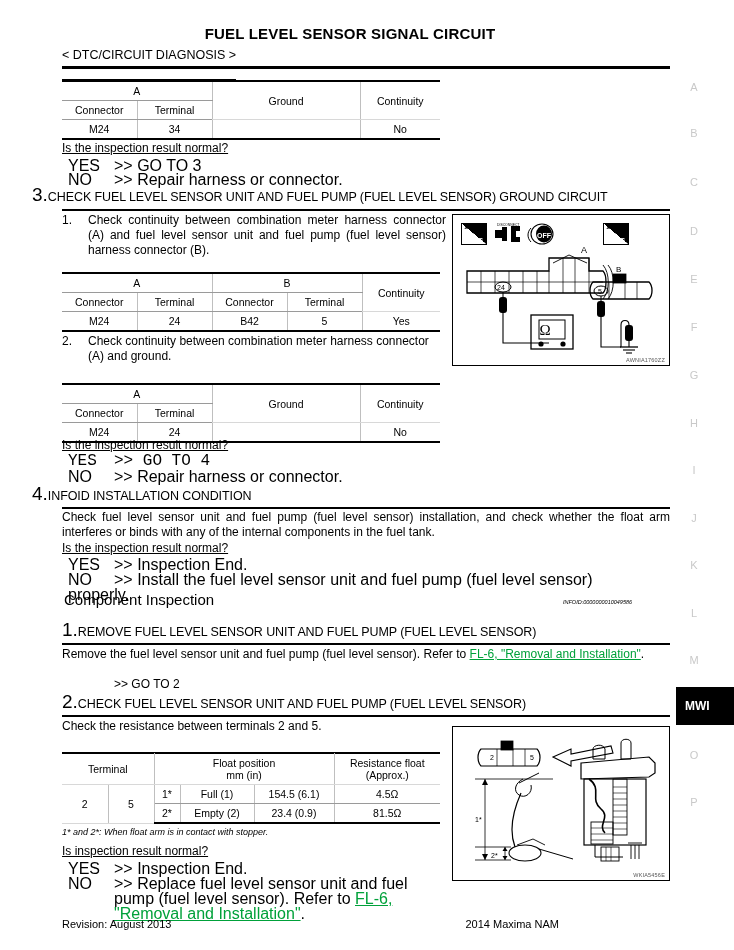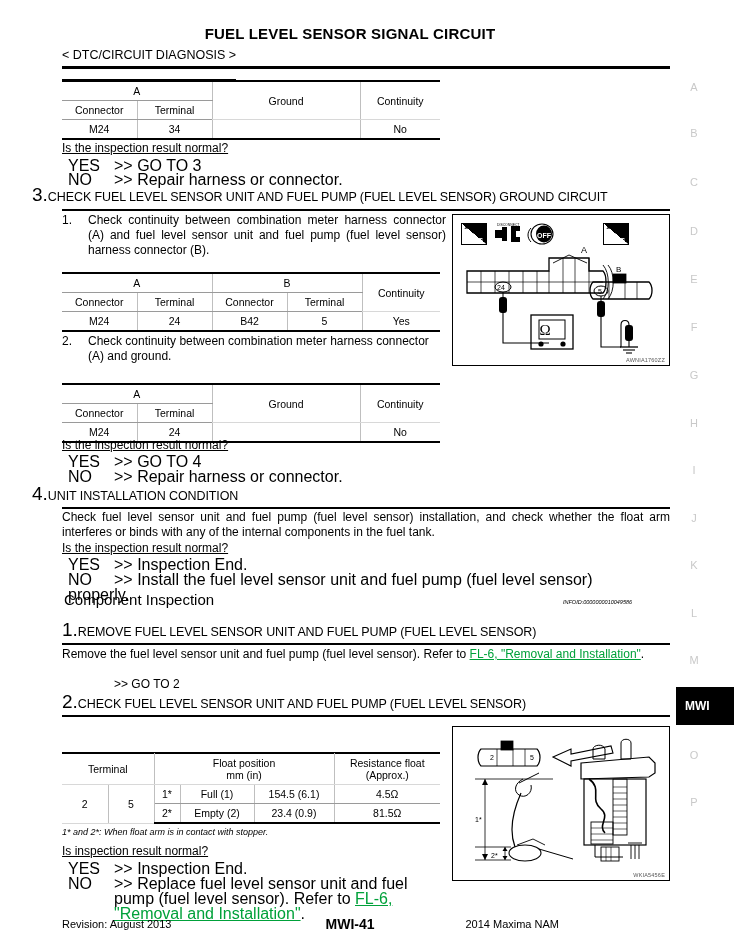--- a/index.html
+++ b/index.html
@@ -331,30 +331,30 @@
     <tr>
       <td>M24</td>
       <td>24</td>
       <td></td>
       <td>No</td>
     </tr>
   </tbody>
     </table>
 
   <div class="txt u" style="top:438px; left:62px;">Is the inspection result normal?</div>
-  <div class="ansrow" style="top:454px; left:68px;">
+  <div class="ansrow" style="top:454px; left:68px;font-family:Liberation Mono, monospace;">
     <span class="key">YES</span><span>&gt;&gt; GO TO 4</span>
   </div>
   <div class="ansrow" style="top:469px; left:68px;">
     <span class="key">NO</span><span>&gt;&gt; Repair harness or connector.</span>
   </div>
 
   <div class="step" style="top:484px; left:32px;">
     <span class="num">4.</span>
-    <span class="ttl">UNIT INSTALLATION CONDITION</span>
+    <span class="ttl">INFOID INSTALLATION CONDITION</span>
   </div>
   <div class="step-rule" style="top:507px; left:62px; width:608px;"></div>
   <div class="txt" style="top:510px; left:62px; width:608px; text-align:justify;">Check fuel level sensor unit and fuel pump (fuel level sensor) installation, and check whether the float arm interferes or binds with any of the internal components in the fuel tank.</div>
 
   <div class="txt u" style="top:541px; left:62px;">Is the inspection result normal?</div>
   <div class="ansrow" style="top:557px; left:68px;">
     <span class="key">YES</span><span>&gt;&gt; Inspection End.</span>
   </div>
   <div class="ansrow" style="top:572px; left:68px;">
     <span class="key">NO</span><span>&gt;&gt; Install the fuel level sensor unit and fuel pump (fuel level sensor) properly.</span>
@@ -371,20 +371,21 @@
   <div class="txt" style="top:647px; left:62px; width:612px;">
     <span>Remove the fuel level sensor unit and fuel pump (fuel level sensor). Refer to </span><span class="link">FL-6, "Removal and Installation"</span><span>.</span>
   </div>
   <div class="txt" style="top:677px; left:114px;">&gt;&gt; GO TO 2</div>
 
   <div class="step" style="top:692px; left:62px;">
     <span class="num">2.</span>
     <span class="ttl">CHECK FUEL LEVEL SENSOR UNIT AND FUEL PUMP (FUEL LEVEL SENSOR)</span>
   </div>
   <div class="step-rule" style="top:715px; left:62px; width:608px;"></div>
+  <div class="txt" style="top:719px; left:62px;">Check the resistance between terminals 2 and 5.</div>
 
   <table class="spec" style="top:752px; left:62px; width:378px;">
     <tbody>
         <tr>
       <th colspan="2" rowspan="2" style="width:92px">Terminal</th>
       <th colspan="3" rowspan="2" style="width:180px">
         <span>Float position</span><br>
         <span>mm (in)</span>
       </th>
       <th rowspan="2" style="width:106px">
@@ -487,16 +488,15 @@
   <div class="txt u" style="top:844px; left:62px;">Is inspection result normal?</div>
   <div class="ansrow" style="top:861px; left:68px;">
     <span class="key">YES</span><span>&gt;&gt; Inspection End.</span>
   </div>
   <div class="ansrow" style="top:876px; left:68px; width:382px;">
     <span class="key" style="float:left;">NO</span>
     <span style="display:block; margin-left:46px;"><span>&gt;&gt; Replace fuel level sensor unit and fuel pump (fuel level sensor). Refer to </span><span class="link">FL-6, "Removal and Installation"</span><span>.</span></span>
   </div>
 
   <div class="footer-left">Revision: August 2013</div>
-  <div class="footer-mid">MWI-41</div>
   <div class="footer-right">2014 Maxima NAM</div>
 
 </div>
 
 </body></html>

